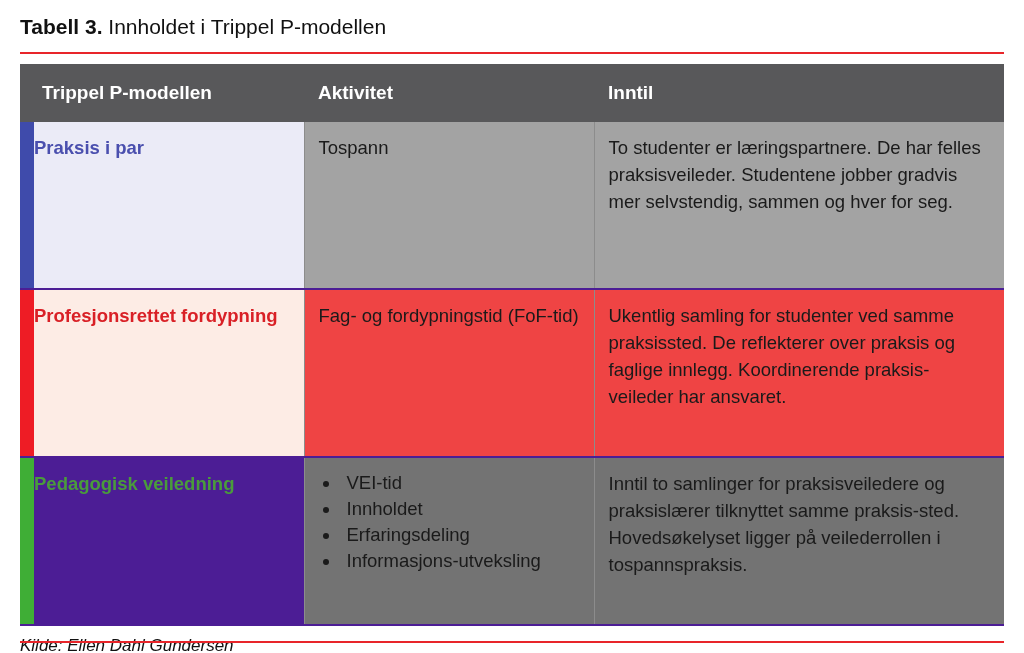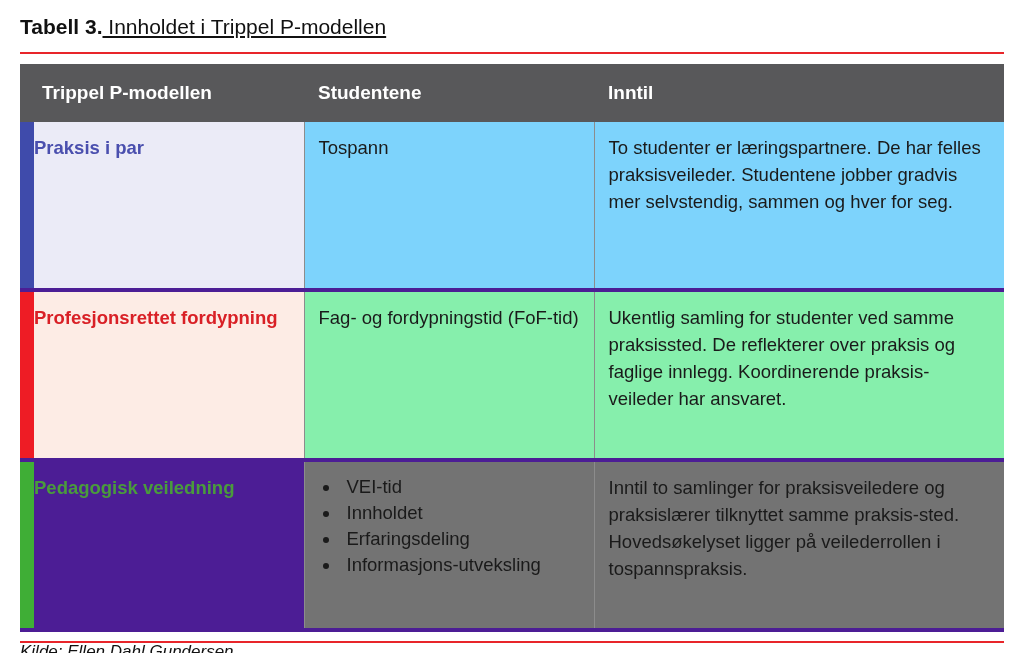--- a/index.html
+++ b/index.html
@@ -26,21 +26,20 @@
     line-height: 26px;
     padding: 14px 0 12px 0;
     color: #111111;
     white-space: nowrap;
   }
   .caption .caption-label {
     font-weight: bold;
   }
   .caption .caption-text {
     font-weight: normal;
-    text-decoration: underline;
   }
   .rule-top {
     height: 2px;
     background: #e8252a;
     width: 100%;
   }
   .rule-bottom {
     height: 2px;
     background: #e8252a;
     width: 100%;
@@ -68,21 +67,21 @@
   }
   table.tbl th.col-a { width: 250px; padding-left: 22px;}
   table.tbl th.col-b { width: 264px; }
   table.tbl th.col-c { width: auto; }
 
   table.tbl td {
     vertical-align: top;
     font-size: 18.5px;
     line-height: 27px;
     padding: 12px 14px 14px 14px;
-    border-bottom: 4px solid #4c1d95;
+    border-bottom: 2px solid #4c1d95;
   }
   td.cat {
     position: relative;
     padding-left: 26px;
     border-right: 1px solid #8c8c8c;
     font-weight: bold;
     font-size: 19.5px;
     line-height: 26px;
   }
   td.cat .bar {
@@ -95,25 +94,25 @@
   td.mid {
     border-right: 1px solid #8c8c8c;
     color: #1a1a1a;
   }
   td.last {
     color: #1a1a1a;
     padding-right: 6px;
   }
   tr.r1 td.cat { background: #ebebf7; color: #4a4fae; }
   tr.r1 td.cat .bar { background: #3f4bab; }
-  tr.r1 td.mid, tr.r1 td.last { background: #7dd3fc; }
+  tr.r1 td.mid, tr.r1 td.last { background: #a3a3a3; }
 
   tr.r2 td.cat { background: #fdece5; color: #d92026; margin-top: 7px; }
   tr.r2 td.cat .bar { background: #ee1c25; }
-  tr.r2 td.mid, tr.r2 td.last { background: #86efac; }
+  tr.r2 td.mid, tr.r2 td.last { background: #ef4444; }
 
   tr.r3 td.cat { background: #4c1d95; color: #4a9b3c; }
   tr.r3 td.cat .bar { background: #3fae36; }
   tr.r3 td.mid, tr.r3 td.last { background: #737373; }
 
   tr.r1 td { height: 140px; }
   tr.r2 td { height: 140px; }
   tr.r3 td { height: 140px; }
 
   ul.bullets {
@@ -141,21 +140,21 @@
   <div class="caption">
     <span class="caption-label">Tabell 3.</span><span class="caption-text"> Innholdet i Trippel P-modellen</span>
   </div>
 
   <div class="rule-top"></div>
 
   <table class="tbl">
     <thead>
       <tr>
         <th class="col-a">Trippel P-modellen</th>
-        <th class="col-b">Studentene</th>
+        <th class="col-b">Aktivitet</th>
         <th class="col-c">Inntil</th>
       </tr>
     </thead>
     <tbody>
       <tr class="r1">
         <td class="cat">
           <span class="bar" style="background: rgb(63, 75, 171);"></span>
           <span>Praksis i par</span>
         </td>
         <td class="mid">Tospann</td>

